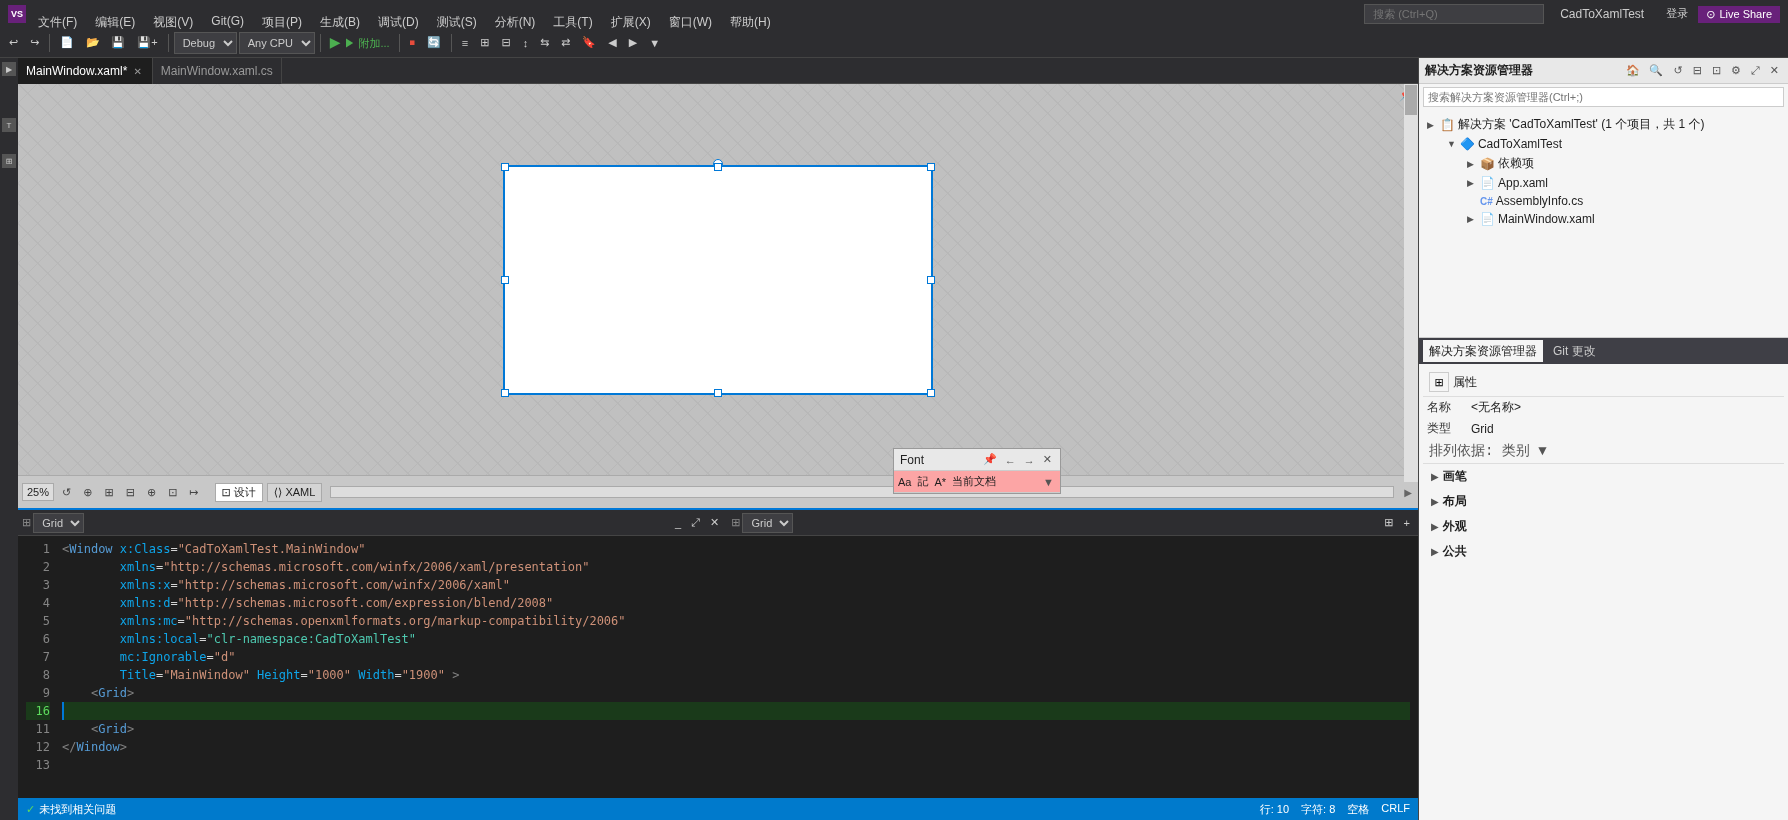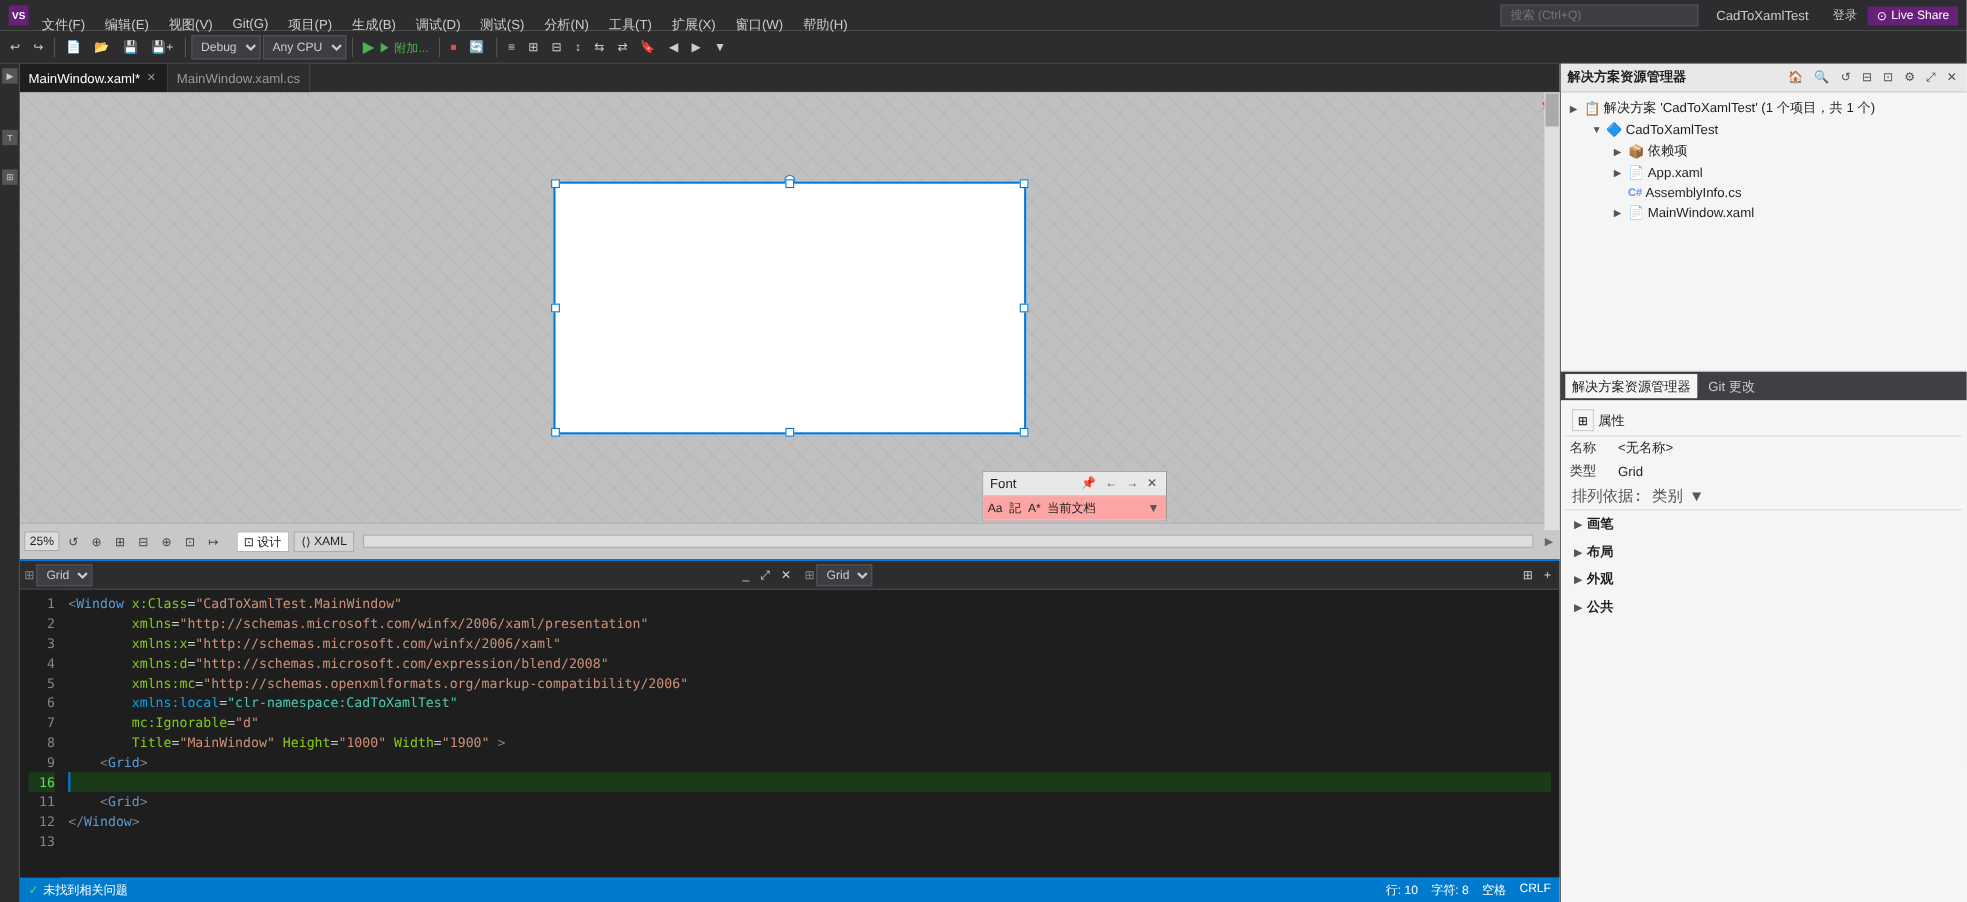--- a/index.html
+++ b/index.html
@@ -120,21 +120,21 @@
     .panel-dropdown { background: #3e3e42; border: 1px solid #555; color: #ccc; font-size: 11px; height: 20px; padding: 0 4px; cursor: pointer; }
     .panel-ctrl-btn { background: transparent; border: 1px solid transparent; color: #ccc; padding: 0 3px; cursor: pointer; font-size: 11px; height: 18px; }
 
     
     #code-editor { flex: 1; background: #1e1e1e; display: flex; overflow: hidden; }
     #line-numbers { width: 36px; background: #1e1e1e; padding: 4px 4px 4px 8px; font-size: 12px; font-family: Consolas, monospace; color: #858585; line-height: 18px; text-align: right; user-select: none; }
     #code-content { flex: 1; padding: 4px 8px; font-size: 12px; font-family: Consolas, monospace; color: #d4d4d4; line-height: 18px; overflow: auto; }
     .code-line { white-space: pre; min-height: 18px; }
     .xml-bracket { color: #808080; }
     .xml-tag { color: #569cd6; }
-    .xml-attr { color: #84cc16; }
+    .xml-attr { color: #0ea5e9; }
     .xml-string { color: #ce9178; }
     .code-line.current-line { background: #282828; border-left: 2px solid #0078d7; }
 
     
     #status-bar { height: 22px; background: #007acc; display: flex; align-items: center; padding: 0 8px; color: white; font-size: 11px; gap: 12px; }
     .status-item { display: flex; align-items: center; gap: 4px; }
     .status-ok { color: #5ddb5d; }
     #status-right { margin-left: auto; display: flex; gap: 12px; }
 
     
@@ -147,21 +147,21 @@
     .se-btn { background: transparent; border: none; cursor: pointer; color: #555; font-size: 11px; padding: 1px 3px; }
     #se-search { width: calc(100% - 8px); margin: 3px 4px; height: 20px; background: #fff; border: 1px solid #ccc; padding: 0 4px; font-size: 11px; }
     #se-tree { flex: 1; padding: 4px; overflow: auto; }
     .tree-item { display: flex; align-items: center; gap: 3px; padding: 2px 0; font-size: 12px; cursor: pointer; padding-left: 4px; }
     .tree-chevron { font-size: 9px; color: #555; width: 10px; cursor: pointer; }
     .tree-icon { font-size: 12px; }
     .tree-label { font-size: 12px; }
     .tree-sub { padding-left: 20px; }
 
     
-    #font-panel { position: absolute; top: 428px; left: 893px; width: 168px; background: #f5f5f5; border: 1px solid #999; z-index: 100; }
+    #font-panel { position: absolute; top: 448px; left: 893px; width: 168px; background: #f5f5f5; border: 1px solid #999; z-index: 100; }
     #font-panel-header { height: 22px; background: #e8e8e8; display: flex; align-items: center; padding: 0 6px; border-bottom: 1px solid #ccc; gap: 4px; font-size: 12px; }
     #font-panel-header .title { flex: 1; font-size: 12px; }
     .fp-btn { background: transparent; border: none; cursor: pointer; color: #555; font-size: 11px; padding: 0 2px; }
     #font-panel-toolbar { height: 22px; background: #fca5a5; display: flex; align-items: center; padding: 0 4px; gap: 2px; border-bottom: 1px solid #ccc; font-size: 11px; }
 
     
     #properties-panel { flex: 1; background: #f5f5f5; display: flex; flex-direction: column; overflow: hidden; }
     #prop-tabs { height: 26px; background: #3f3f46; display: flex; align-items: center; padding: 0 4px; gap: 4px; }
     .prop-tab { color: #ccc; font-size: 12px; padding: 0 6px; height: 22px; display: flex; align-items: center; cursor: pointer; }
     .prop-tab.active { background: #f5f5f5; color: #1e1e1e; }
@@ -403,20 +403,21 @@
         <span id="se-title" class="title">解决方案资源管理器</span>
         <button class="se-btn">🏠</button>
         <button class="se-btn">🔍</button>
         <button class="se-btn">↺</button>
         <button class="se-btn">⊟</button>
         <button class="se-btn">⊡</button>
         <button class="se-btn">⚙</button>
         <button class="se-btn">⤢</button>
         <button class="se-btn">✕</button>
       </div>
+      <input id="se-search" type="text" placeholder="搜索解决方案资源管理器(Ctrl+;)" style="">
       <div id="se-tree">
 
         <div class="tree-item">
           <span class="tree-chevron">▶</span>
           <span class="tree-icon">📋</span>
           <span class="tree-label">解决方案 'CadToXamlTest' (1 个项目，共 1 个)</span>
         </div>
 
         <div class="tree-sub">
           <div class="tree-item">

